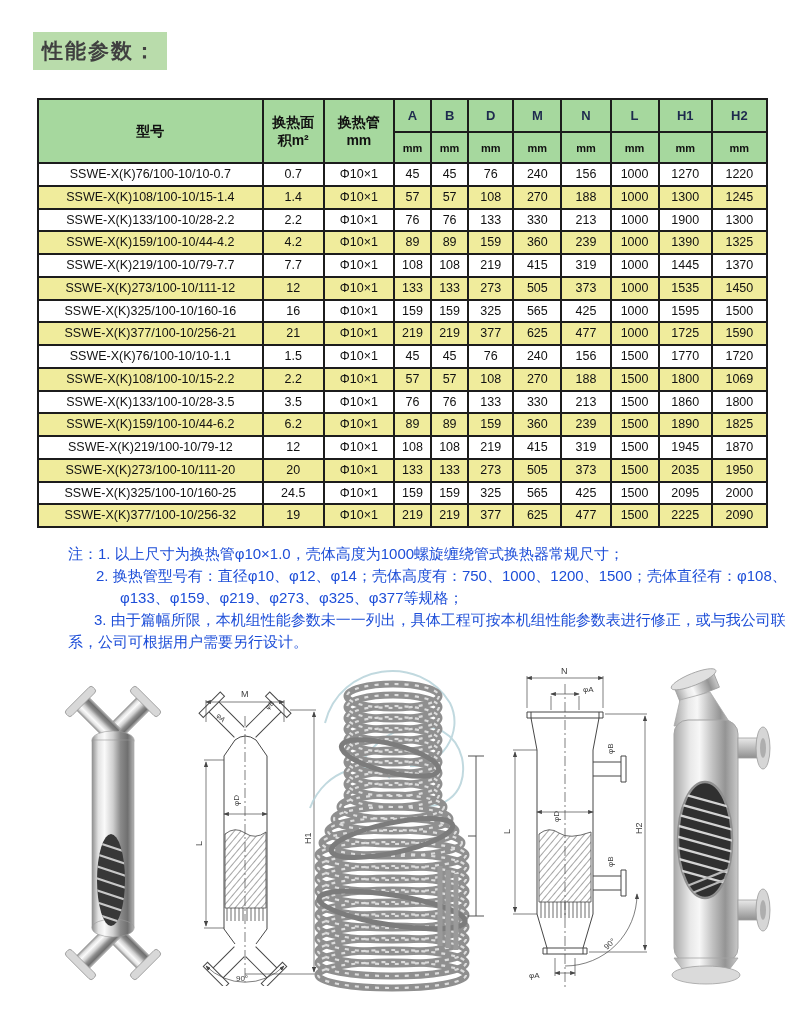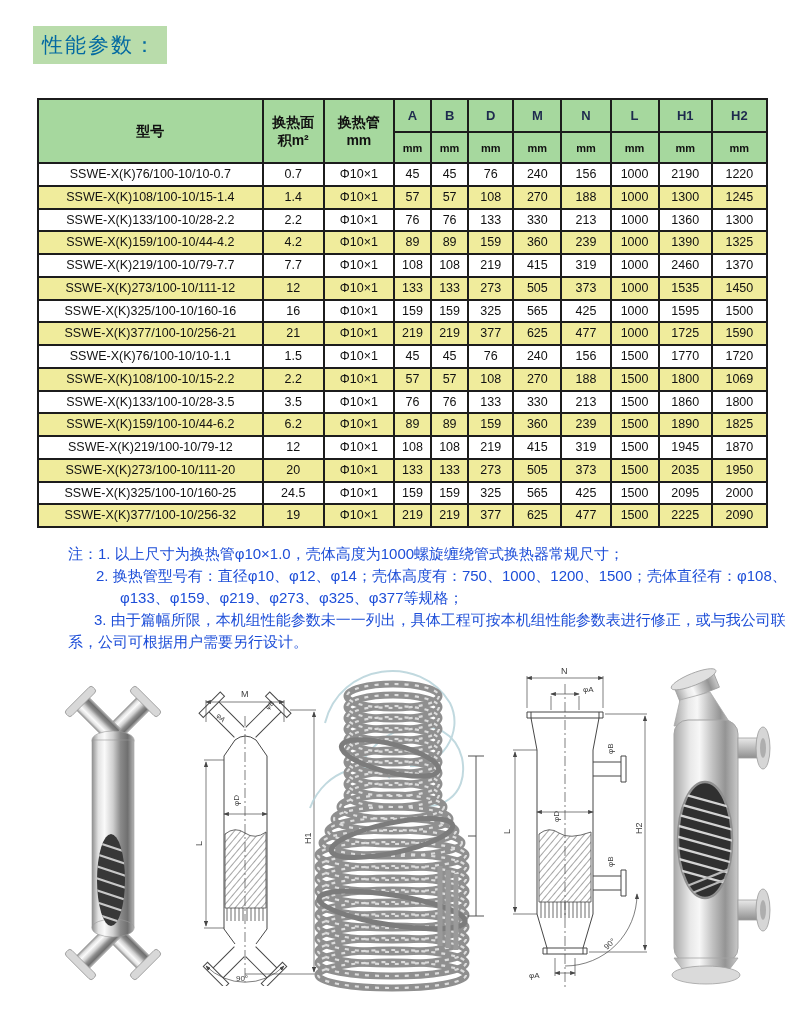--- a/index.html
+++ b/index.html
@@ -2,23 +2,23 @@
 <html><head>
 <meta charset="utf-8">
 <style>
   html,body { margin:0; padding:0; background:#ffffff; }
   .page {
     position:relative; width:800px; height:1020px; background:#ffffff;
     font-family:"Liberation Sans", sans-serif; overflow:hidden;
   }
   
   .title-badge {
-    position:absolute; left:33px; top:26px;
-    background:#b9dcab; color:#0369a1;
-    font-size:21px; font-weight:normal; letter-spacing:2px;
+    position:absolute; left:33px; top:32px;
+    background:#b9dcab; color:#404040;
+    font-size:21px; font-weight:bold; letter-spacing:2px;
     padding:5px 10px 5px 9px;
   }
   
   table.spec {
     position:absolute; left:37px; top:98px; width:731px;
     border-collapse:collapse; table-layout:fixed;
   }
   .spec th, .spec td {
     border:2px solid #1c1c1c; text-align:center; vertical-align:middle;
     padding:0; color:#111; overflow:hidden; white-space:nowrap;
@@ -98,21 +98,21 @@
         <tr>
       <td class="model">SSWE-X(K)76/100-10/10-0.7</td>
       <td>0.7</td>
       <td>Φ10×1</td>
       <td>45</td>
       <td>45</td>
       <td>76</td>
       <td>240</td>
       <td>156</td>
       <td>1000</td>
-      <td>2190</td>
+      <td>1270</td>
       <td>1220</td>
     </tr>
         <tr>
       <td class="model">SSWE-X(K)108/100-10/15-1.4</td>
       <td>1.4</td>
       <td>Φ10×1</td>
       <td>57</td>
       <td>57</td>
       <td>108</td>
       <td>270</td>
@@ -124,21 +124,21 @@
         <tr>
       <td class="model">SSWE-X(K)133/100-10/28-2.2</td>
       <td>2.2</td>
       <td>Φ10×1</td>
       <td>76</td>
       <td>76</td>
       <td>133</td>
       <td>330</td>
       <td>213</td>
       <td>1000</td>
-      <td>1360</td>
+      <td>1900</td>
       <td>1300</td>
     </tr>
         <tr>
       <td class="model">SSWE-X(K)159/100-10/44-4.2</td>
       <td>4.2</td>
       <td>Φ10×1</td>
       <td>89</td>
       <td>89</td>
       <td>159</td>
       <td>360</td>
@@ -150,21 +150,21 @@
         <tr>
       <td class="model">SSWE-X(K)219/100-10/79-7.7</td>
       <td>7.7</td>
       <td>Φ10×1</td>
       <td>108</td>
       <td>108</td>
       <td>219</td>
       <td>415</td>
       <td>319</td>
       <td>1000</td>
-      <td>2460</td>
+      <td>1445</td>
       <td>1370</td>
     </tr>
         <tr>
       <td class="model">SSWE-X(K)273/100-10/111-12</td>
       <td>12</td>
       <td>Φ10×1</td>
       <td>133</td>
       <td>133</td>
       <td>273</td>
       <td>505</td>

